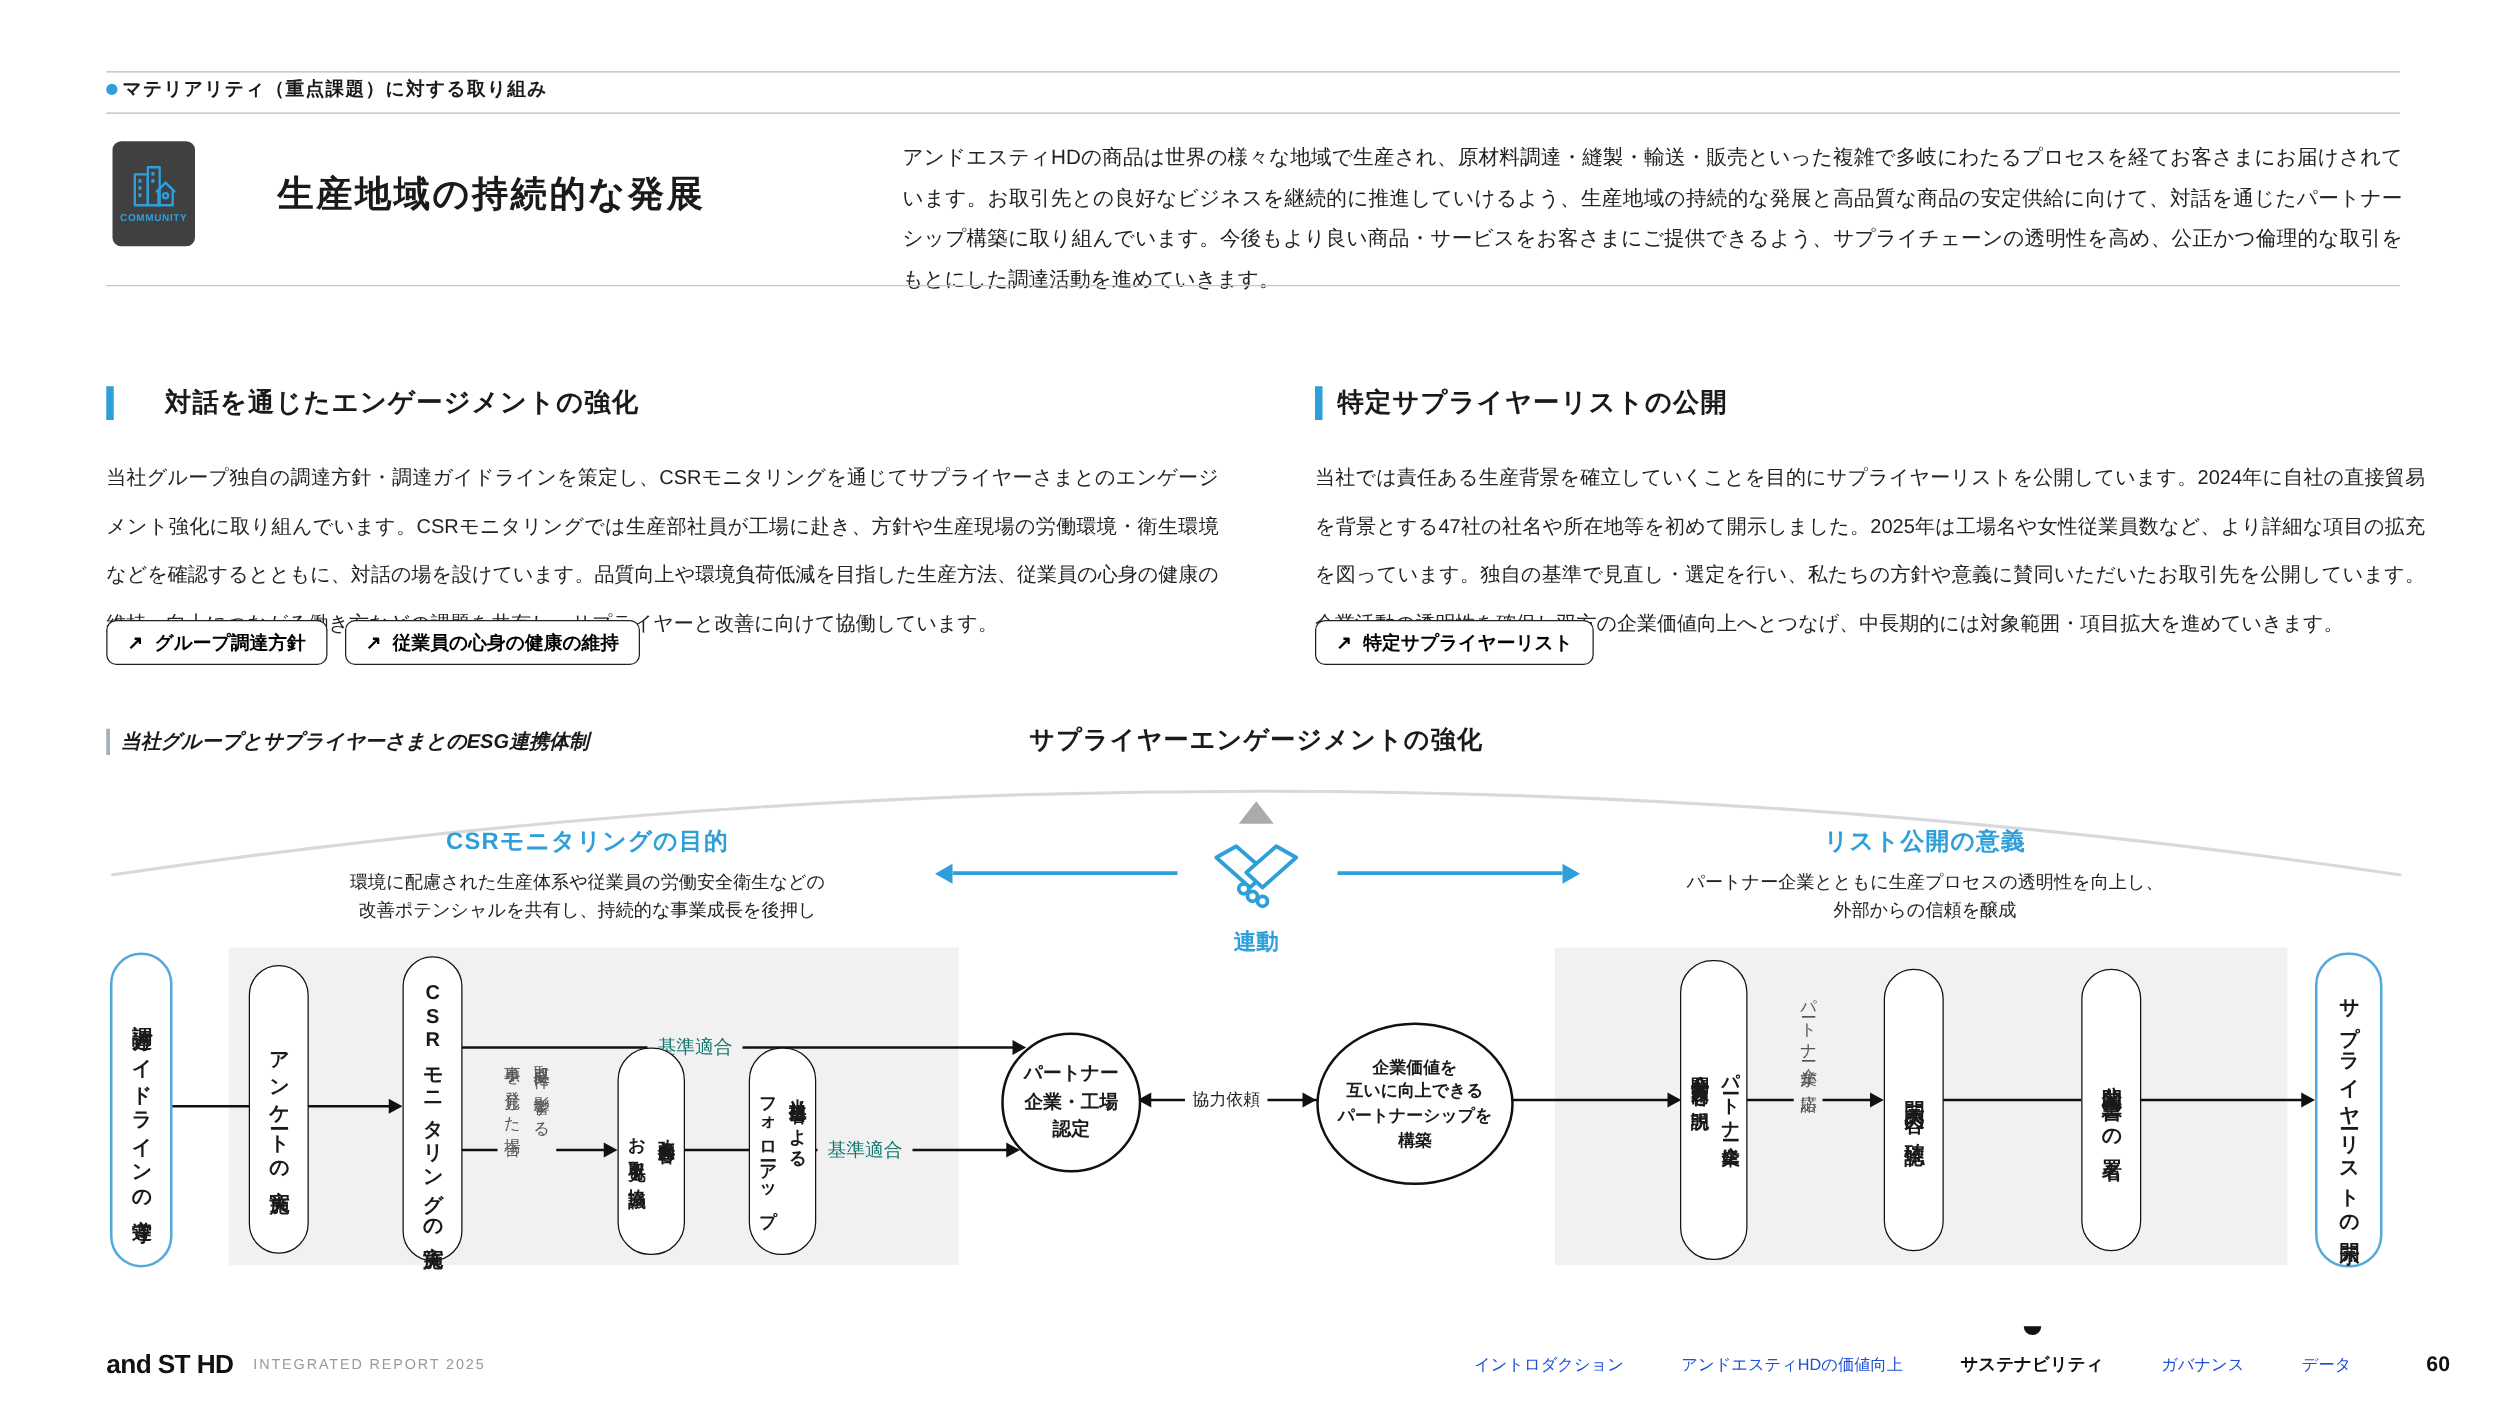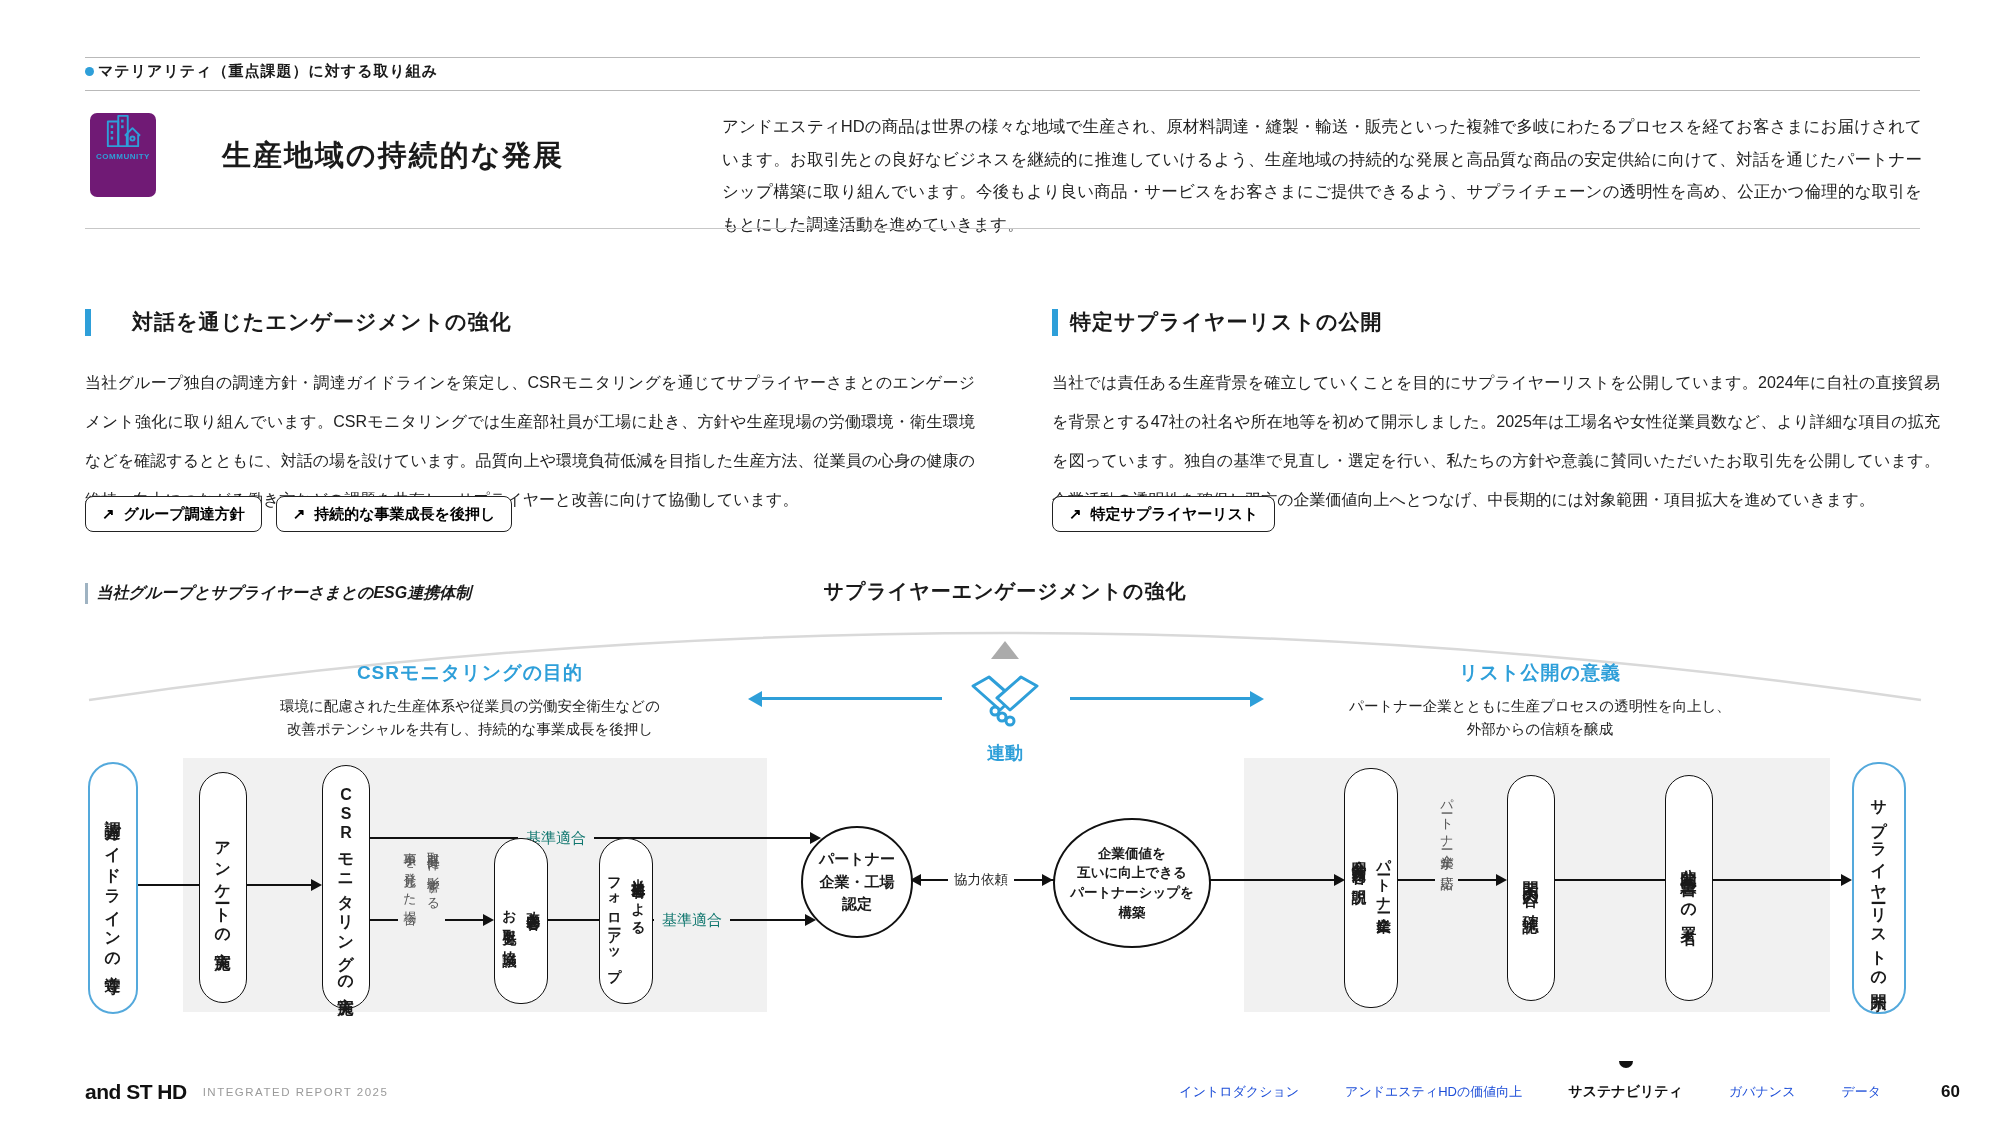--- a/index.html
+++ b/index.html
@@ -5,22 +5,22 @@
   html,body{margin:0;padding:0;background:#fff;}
   .page{position:relative;width:2000px;height:1125px;background:#fff;overflow:hidden;
         font-family:"Liberation Sans","DejaVu Sans",sans-serif;color:#1a1a1a;}
   .abs{position:absolute;}
   .rule{position:absolute;height:1px;background:#b9b9b9;}
   
   .eyebrow{position:absolute;left:85px;top:62px;display:flex;align-items:center;gap:4px;}
   .eyebrow .dot{width:9px;height:9px;border-radius:50%;background:#2e9fd9;}
   .eyebrow .txt{font-size:15px;font-weight:700;letter-spacing:1px;}
   
-  .icon-card{position:absolute;left:90px;top:113px;width:66px;height:84px;background:#701a75;border-radius:7px;
-             display:flex;flex-direction:column;align-items:center;gap:3px;}
+  .icon-card{position:absolute;left:90px;top:113px;width:66px;height:84px;background:#404040;border-radius:7px;
+             display:flex;flex-direction:column;align-items:center;justify-content:center;gap:3px;}
   .icon-card .cat{font-size:8px;font-weight:700;color:#2e9fd9;letter-spacing:.5px;}
   .page-title{position:absolute;left:222px;top:136px;font-size:29px;font-weight:700;letter-spacing:2px;}
   .intro{position:absolute;left:722px;top:110px;width:1200px;font-size:16.5px;line-height:32.5px;
          text-align:justify;color:#222;}
   
   .sec-head{position:absolute;display:flex;align-items:center;gap:12px;}
   .sec-head .bar{width:6px;height:27px;background:#2e9fd9;}
   .sec-head .t{font-size:21px;font-weight:700;letter-spacing:1px;}
   .body-col{position:absolute;font-size:16px;line-height:39px;text-align:justify;color:#222;}
   .btn-row{position:absolute;display:flex;gap:14px;}
@@ -119,21 +119,21 @@
     <span class="t">対話を通じたエンゲージメントの強化</span>
   </div>
   <div class="body-col" style="left:85px;top:363px;width:890px;">当社グループ独自の調達方針・調達ガイドラインを策定し、CSRモニタリングを通じてサプライヤーさまとのエンゲージメント強化に取り組んでいます。CSRモニタリングでは生産部社員が工場に赴き、方針や生産現場の労働環境・衛生環境などを確認するとともに、対話の場を設けています。品質向上や環境負荷低減を目指した生産方法、従業員の心身の健康の維持・向上につながる働き方などの課題を共有し、サプライヤーと改善に向けて協働しています。</div>
   <div class="btn-row" style="left:85px;top:496px;">
     <button class="link-btn">
       <span class="ext">↗</span>
       <span>グループ調達方針</span>
     </button>
     <button class="link-btn">
       <span class="ext">↗</span>
-      <span>持続的な事業成長を後押し</span>
+      <span>従業員の心身の健康の維持</span>
     </button>
   </div>
 
   <div class="sec-head" style="left:1052px;top:308px;">
     <span class="bar"></span>
     <span class="t">特定サプライヤーリストの公開</span>
   </div>
   <div class="body-col" style="left:1052px;top:363px;width:888px;">当社では責任ある生産背景を確立していくことを目的にサプライヤーリストを公開しています。2024年に自社の直接貿易を背景とする47社の社名や所在地等を初めて開示しました。2025年は工場名や女性従業員数など、より詳細な項目の拡充を図っています。独自の基準で見直し・選定を行い、私たちの方針や意義に賛同いただいたお取引先を公開しています。企業活動の透明性を確保し双方の企業価値向上へとつなげ、中長期的には対象範囲・項目拡大を進めていきます。</div>
   <div class="btn-row" style="left:1052px;top:496px;">
     <button class="link-btn">

